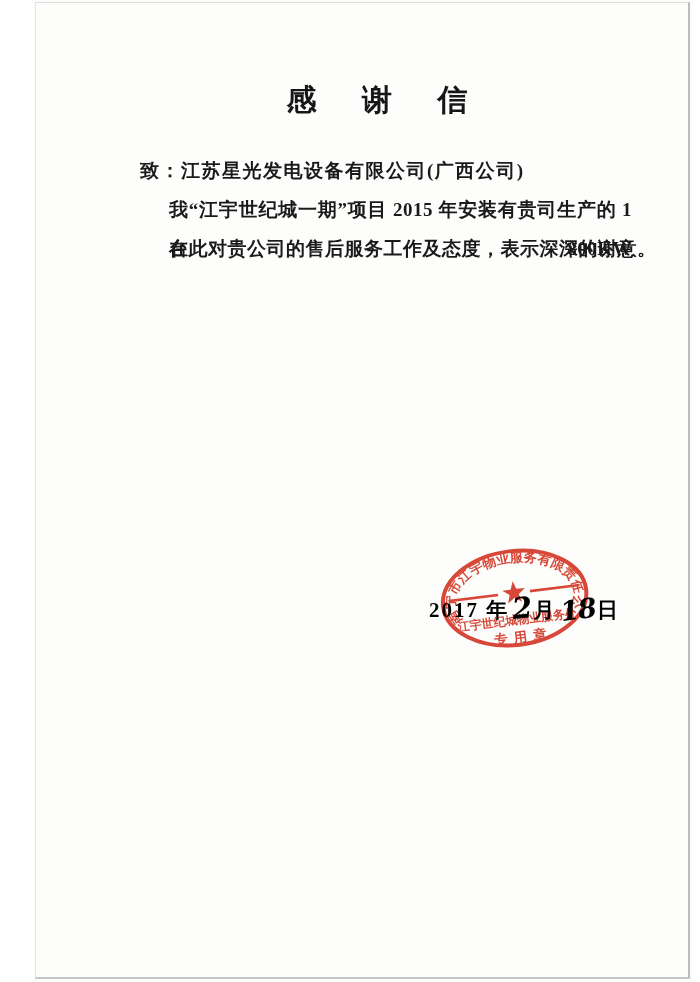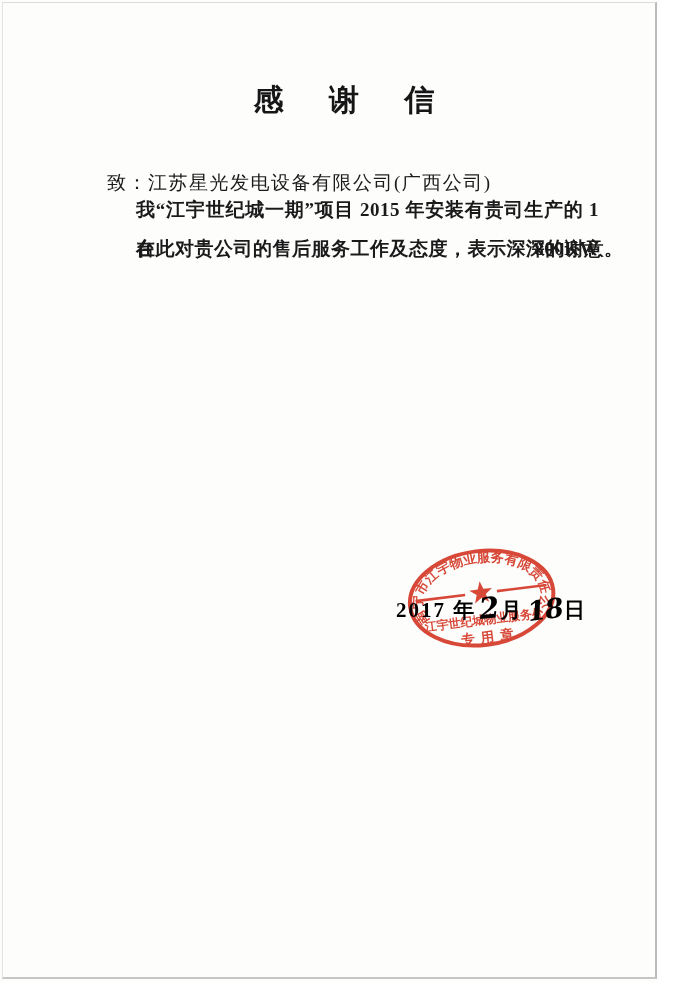--- a/index.html
+++ b/index.html
@@ -8,20 +8,21 @@
     background: #ffffff;
   }
   .page {
     position: relative;
     width: 660px;
     height: 982px;
     background: #fdfdfc;
     font-family: "Liberation Serif", "DejaVu Serif", serif;
     color: #1c1c1c;
     overflow: hidden;
+    margin-left: 33px;
   }
   .scan-frame {
     position: absolute;
     left: 2px; top: 2px; right: 3px; bottom: 3px;
     border-top: 1px solid #dcdcdc;
     border-left: 1px solid #e4e4e4;
     border-right: 2px solid #bcbcbc;
     border-bottom: 2px solid #c6c6c6;
     pointer-events: none;
   }
@@ -32,25 +33,25 @@
     width: 700px;
     text-align: center;
     font-size: 30px;
     font-weight: bold;
     letter-spacing: 12px;
     word-spacing: 14px;
     color: #161616;
   }
   .salutation {
     position: absolute;
-    top: 170px;
+    top: 158px;
     left: 107px;
     width: 500px;
     font-size: 19px;
-    font-weight: 400;
+    font-weight: 700;
     letter-spacing: 1.5px;
     color: #1a1a1a;
   }
   .body-block {
     position: absolute;
     top: 190px;
     left: 105px;
     width: 494px;
   }
   .line {

